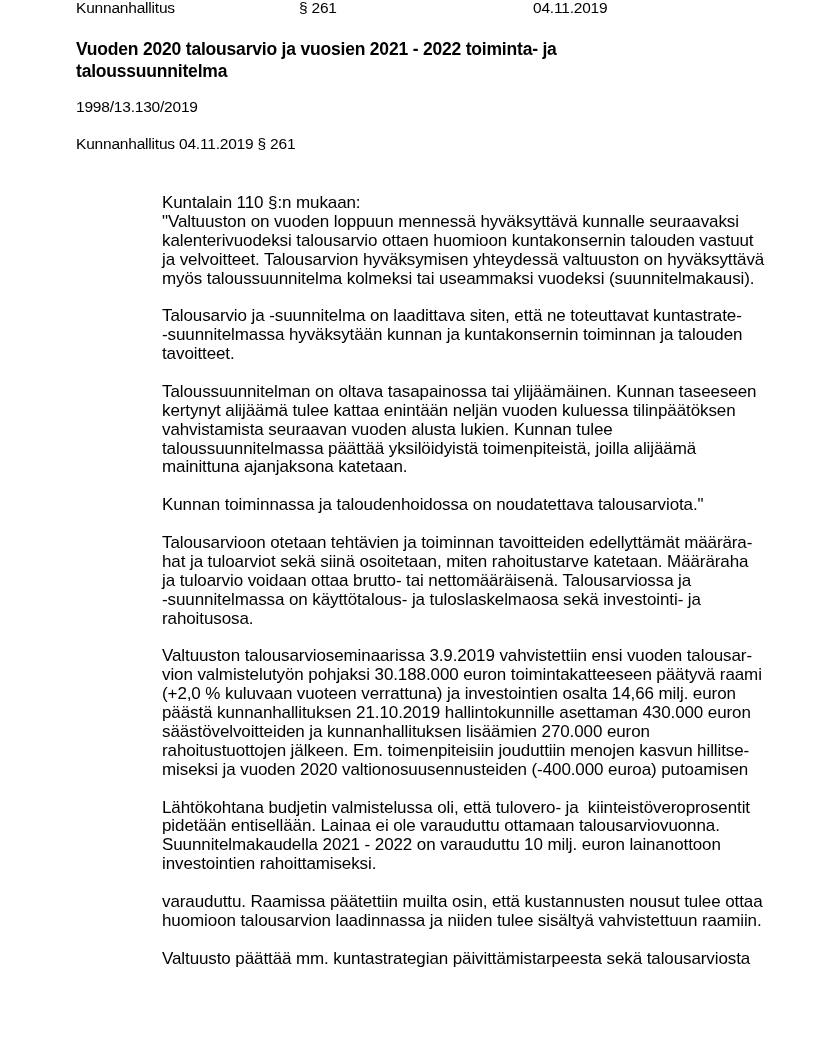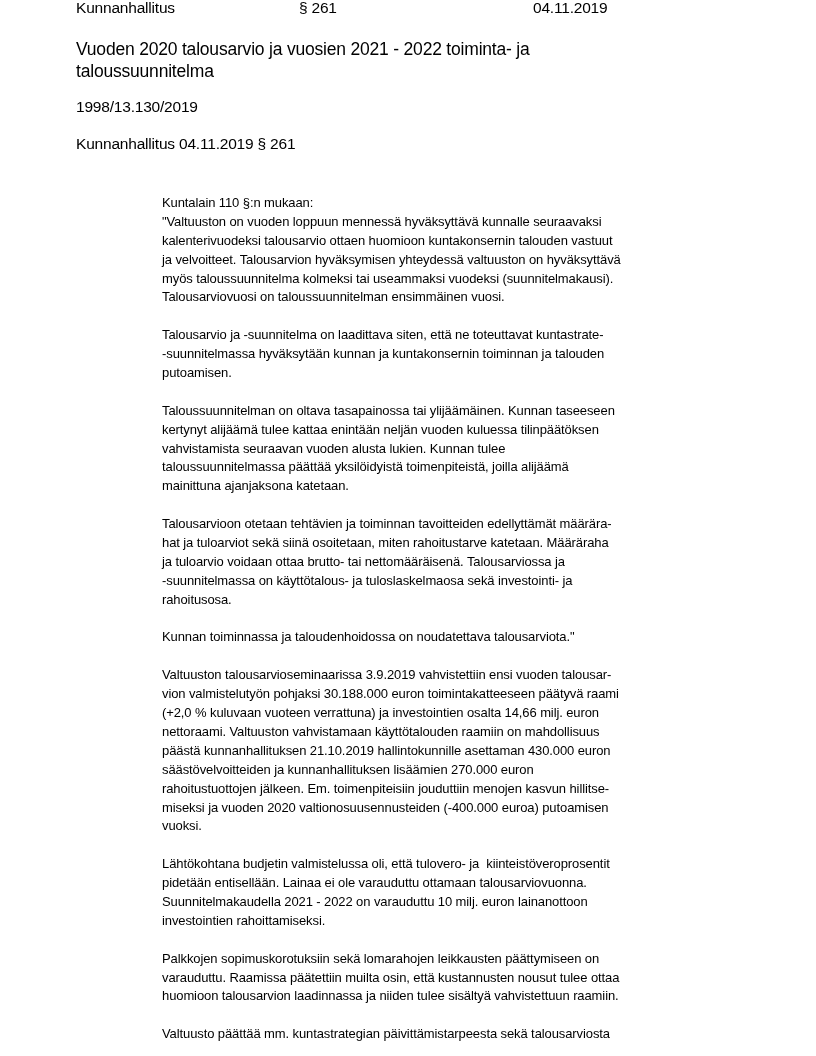--- a/index.html
+++ b/index.html
@@ -1,23 +1,23 @@
 <!DOCTYPE html>
 <html><head>
 <meta charset="utf-8">
 <style>
   html, body { margin: 0; padding: 0; background: #ffffff; }
   body { width: 816px; height: 1056px; overflow: hidden; position: relative;
          font-family: "Liberation Sans", sans-serif; color: #000; }
   .hdr { position: absolute; top: -1px; font-size: 15.5px; letter-spacing: -0.2px; }
   .title { position: absolute; left: 76px; top: 38px; width: 560px;
-           font-size: 17.5px; font-weight: normal; line-height: 22px; letter-spacing: -0.2px; }
+           font-size: 17.5px; font-weight: bold; line-height: 22px; letter-spacing: -0.2px; }
   .meta { position: absolute; left: 76px; font-size: 15.5px; letter-spacing: -0.2px; }
   .body { position: absolute; left: 162px; top: 194px; width: 600px; }
-  .line { font-size: 13px; line-height: 18.9px; height: 18.9px; white-space: pre; letter-spacing: -0.1px; }
+  .line { font-size: 17px; line-height: 18.9px; height: 18.9px; white-space: pre; letter-spacing: -0.1px; }
   .para { margin-bottom: 18.9px; }
 </style>
 </head>
 <body>
 
 <div>
 
   <div>
     <span class="hdr" style="left:76px">Kunnanhallitus</span>
     <span class="hdr" style="left:299px">§ 261</span>
@@ -32,63 +32,59 @@
   <div class="meta" style="top:98px">1998/13.130/2019</div>
   <div class="meta" style="top:135px">Kunnanhallitus 04.11.2019 § 261</div>
 
   <div class="body">
     <div class="para">
       <div class="line">Kuntalain 110 §:n mukaan:</div>
       <div class="line">"Valtuuston on vuoden loppuun mennessä hyväksyttävä kunnalle seuraavaksi</div>
       <div class="line">kalenterivuodeksi talousarvio ottaen huomioon kuntakonsernin talouden vastuut</div>
       <div class="line">ja velvoitteet. Talousarvion hyväksymisen yhteydessä valtuuston on hyväksyttävä</div>
       <div class="line">myös taloussuunnitelma kolmeksi tai useammaksi vuodeksi (suunnitelmakausi).</div>
-      <div class="line">Talousarviovuosi on taloussuunnitelman ensimmäinen vuosi.</div>
     </div>
     <div class="para">
       <div class="line">Talousarvio ja -suunnitelma on laadittava siten, että ne toteuttavat kuntastrate-</div>
       <div class="line">-suunnitelmassa hyväksytään kunnan ja kuntakonsernin toiminnan ja talouden</div>
-      <div class="line">putoamisen.</div>
+      <div class="line">tavoitteet.</div>
     </div>
     <div class="para">
       <div class="line">Taloussuunnitelman on oltava tasapainossa tai ylijäämäinen. Kunnan taseeseen</div>
       <div class="line">kertynyt alijäämä tulee kattaa enintään neljän vuoden kuluessa tilinpäätöksen</div>
       <div class="line">vahvistamista seuraavan vuoden alusta lukien. Kunnan tulee</div>
       <div class="line">taloussuunnitelmassa päättää yksilöidyistä toimenpiteistä, joilla alijäämä</div>
       <div class="line">mainittuna ajanjaksona katetaan.</div>
     </div>
     <div class="para">
+      <div class="line">Kunnan toiminnassa ja taloudenhoidossa on noudatettava talousarviota."</div>
+    </div>
+    <div class="para">
       <div class="line">Talousarvioon otetaan tehtävien ja toiminnan tavoitteiden edellyttämät määrära-</div>
       <div class="line">hat ja tuloarviot sekä siinä osoitetaan, miten rahoitustarve katetaan. Määräraha</div>
       <div class="line">ja tuloarvio voidaan ottaa brutto- tai nettomääräisenä. Talousarviossa ja</div>
       <div class="line">-suunnitelmassa on käyttötalous- ja tuloslaskelmaosa sekä investointi- ja</div>
       <div class="line">rahoitusosa.</div>
     </div>
     <div class="para">
-      <div class="line">Kunnan toiminnassa ja taloudenhoidossa on noudatettava talousarviota."</div>
-    </div>
-    <div class="para">
       <div class="line">Valtuuston talousarvioseminaarissa 3.9.2019 vahvistettiin ensi vuoden talousar-</div>
       <div class="line">vion valmistelutyön pohjaksi 30.188.000 euron toimintakatteeseen päätyvä raami</div>
       <div class="line">(+2,0 % kuluvaan vuoteen verrattuna) ja investointien osalta 14,66 milj. euron</div>
-      <div class="line">nettoraami. Valtuuston vahvistamaan käyttötalouden raamiin on mahdollisuus</div>
       <div class="line">päästä kunnanhallituksen 21.10.2019 hallintokunnille asettaman 430.000 euron</div>
       <div class="line">säästövelvoitteiden ja kunnanhallituksen lisäämien 270.000 euron</div>
       <div class="line">rahoitustuottojen jälkeen. Em. toimenpiteisiin jouduttiin menojen kasvun hillitse-</div>
       <div class="line">miseksi ja vuoden 2020 valtionosuusennusteiden (-400.000 euroa) putoamisen</div>
-      <div class="line">vuoksi.</div>
     </div>
     <div class="para">
       <div class="line">Lähtökohtana budjetin valmistelussa oli, että tulovero- ja  kiinteistöveroprosentit</div>
       <div class="line">pidetään entisellään. Lainaa ei ole varauduttu ottamaan talousarviovuonna.</div>
       <div class="line">Suunnitelmakaudella 2021 - 2022 on varauduttu 10 milj. euron lainanottoon</div>
       <div class="line">investointien rahoittamiseksi.</div>
     </div>
     <div class="para">
-      <div class="line">Palkkojen sopimuskorotuksiin sekä lomarahojen leikkausten päättymiseen on</div>
       <div class="line">varauduttu. Raamissa päätettiin muilta osin, että kustannusten nousut tulee ottaa</div>
       <div class="line">huomioon talousarvion laadinnassa ja niiden tulee sisältyä vahvistettuun raamiin.</div>
     </div>
     <div class="para">
       <div class="line">Valtuusto päättää mm. kuntastrategian päivittämistarpeesta sekä talousarviosta</div>
     </div>
   </div>
 
 </div>
 

